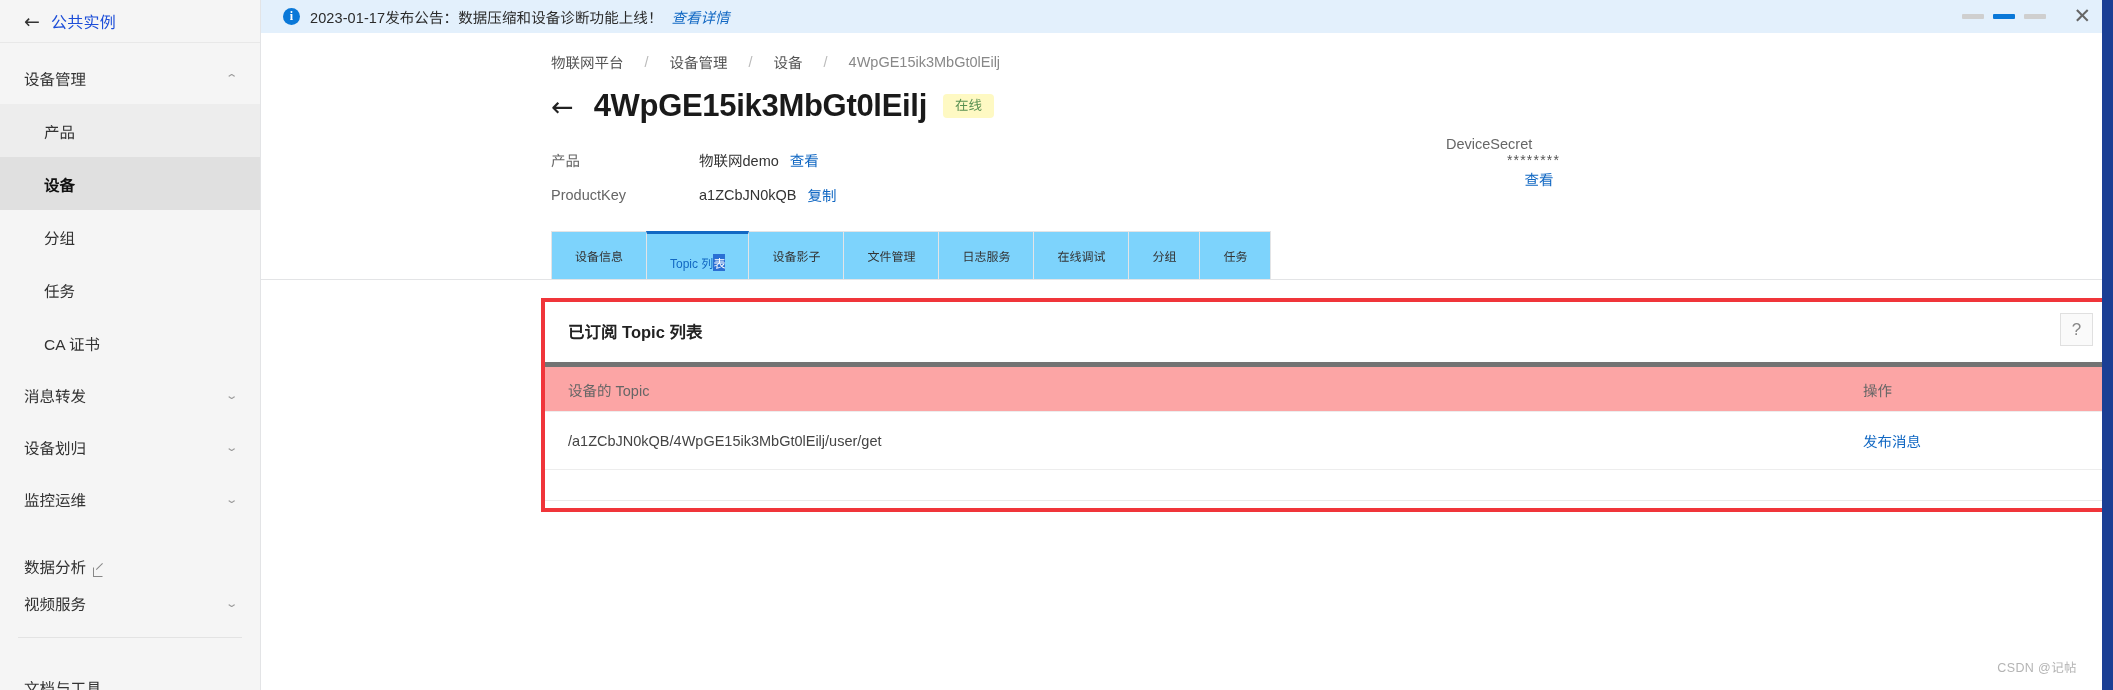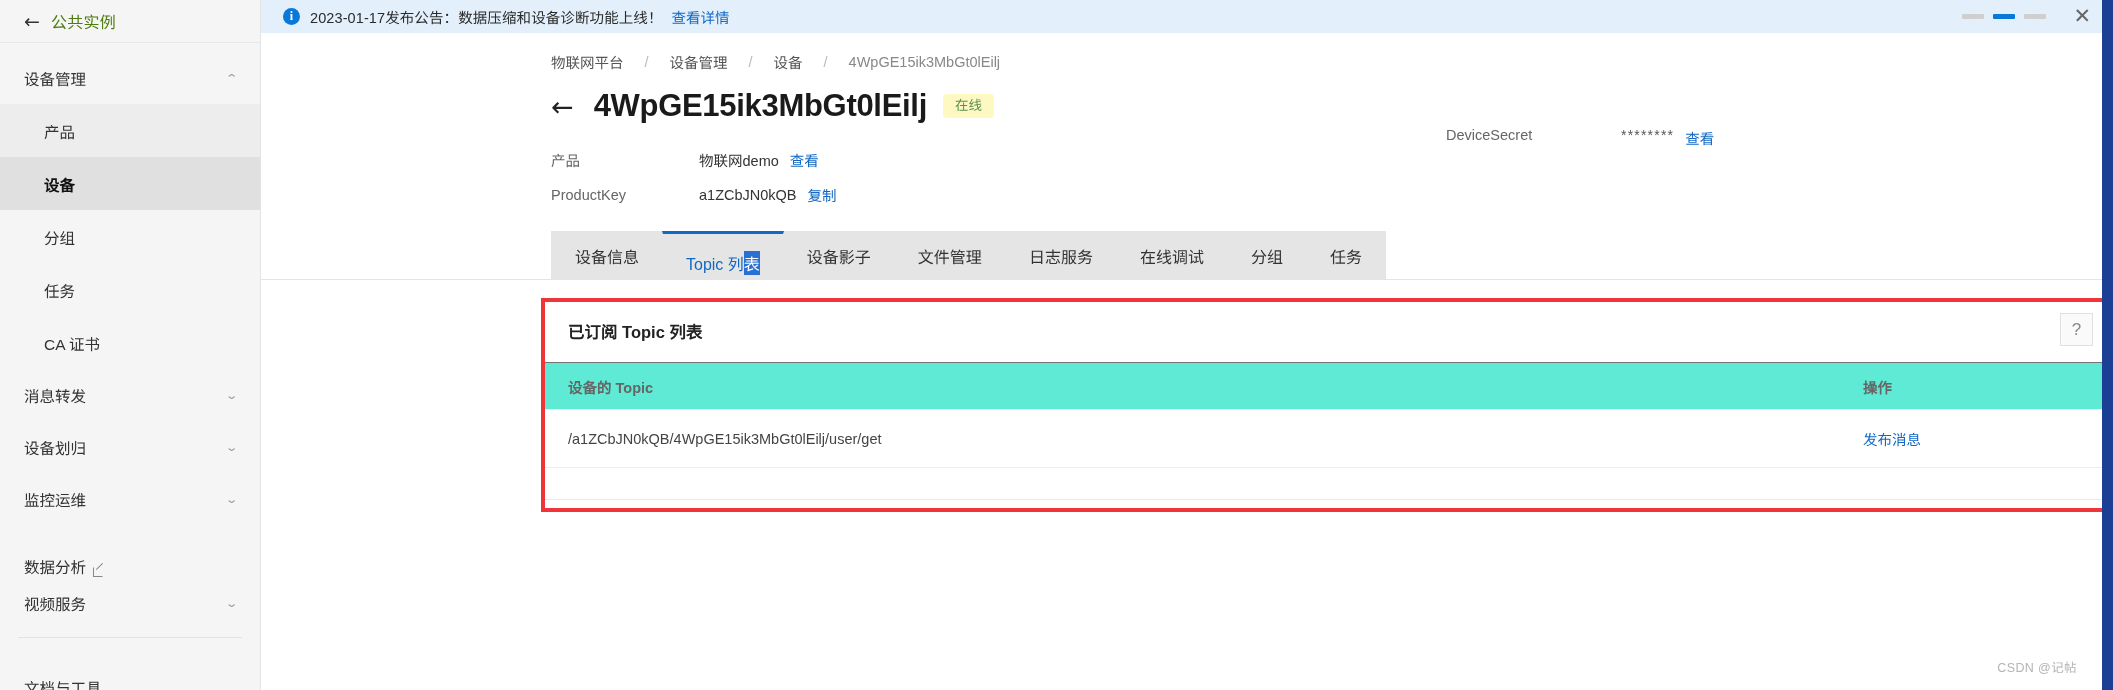--- a/index.html
+++ b/index.html
@@ -42,21 +42,21 @@
   }
   .back-arrow {
     font-size: 19px;
     color: #333;
     line-height: 1;
     display: inline-block;
     font-family: "DejaVu Sans", sans-serif;
   }
   .instance-name {
     font-size: 16px;
-    color: #4d7c0f;
+    color: #1d4ed8;
     letter-spacing: 0.3px;
   }
 
   .nav { flex: 1; padding-top: 9px; overflow: hidden; }
 
   .nav-group-header {
     height: 52px;
     display: flex;
     align-items: center;
     justify-content: space-between;
@@ -163,20 +163,21 @@
     margin-right: 10px;
     font-family: "Liberation Serif", serif;
     flex: none;
   }
   .notice-text { color: #2b2b2b; letter-spacing: .1px; }
   .notice-link {
     color: #1268c3;
     margin-left: 9px;
     cursor: pointer;
     text-decoration: none;
+    font-style: italic;
   }
   .notice-right {
     margin-left: auto;
     display: flex;
     align-items: center;
     gap: 27px;
     padding-right: 22px;
   }
   .dots { display: flex; gap: 9px; align-items: center; }
   .dot {
@@ -249,47 +250,49 @@
     align-items: center;
     height: 35px;
     font-size: 14.5px;
   }
   .info-label { width: 148px; color: #666; }
   .info-value { color: #333; }
   .info-link { color: #1268c3; margin-left: 11px; cursor: pointer; }
   .secret-block {
     position: absolute;
     left: 1185px;
-    top: 3px;
-    display: flex;
+    top: 12px;
+    display: flex;
+    align-items: center;
     height: 35px;
     font-size: 14.5px;
+    flex-direction: column;
   }
   .secret-label { color: #666; width: 175px; }
   .secret-value { color: #555; letter-spacing: 1.2px; font-size: 14px; }
 
   
   .tabs {
     display: flex;
     padding-left: 290px;
     margin-top: 19px;
     border-bottom: 1px solid #e3e4e6;
     height: 49px;
   }
   .tab {
     padding: 0 23px;
     height: 48px;
     display: flex;
     align-items: center;
-    font-size: 16px;
+    font-size: 12px;
     color: #333;
     cursor: pointer;
     border: 1px solid #e3e4e6;
     border-bottom: none;
-    background: #e5e5e5;
+    background: #7dd3fc;
     margin-right: -1px;
     position: relative;
   }
   .tab.active {
     color: #1268c3;
     border-top: 3px solid #1268c3;
     z-index: 2;
     padding-top: 12px;
   }
   .sel-hl {
@@ -317,27 +320,27 @@
     font-size: 16.5px;
     font-weight: bold;
     color: #222;
   }
   table.topic-table {
     width: 100%;
     border-collapse: collapse;
     table-layout: fixed;
   }
   table.topic-table th {
-    background: #5eead4;
-    border-top: 1px solid #737373;
+    background: #fca5a5;
+    border-top: 5px solid #737373;
     border-bottom: 1px solid #ededed;
     height: 47px;
     text-align: left;
     font-size: 14.5px;
-    font-weight: bold;
+    font-weight: normal;
     color: #666;
     padding-left: 23px;
   }
   table.topic-table th.op-col { width: 430px; padding-left: 27px; }
   table.topic-table td {
     height: 58px;
     font-size: 14.5px;
     color: #444;
     padding-left: 23px;
     border-bottom: 1px solid #ededed;

